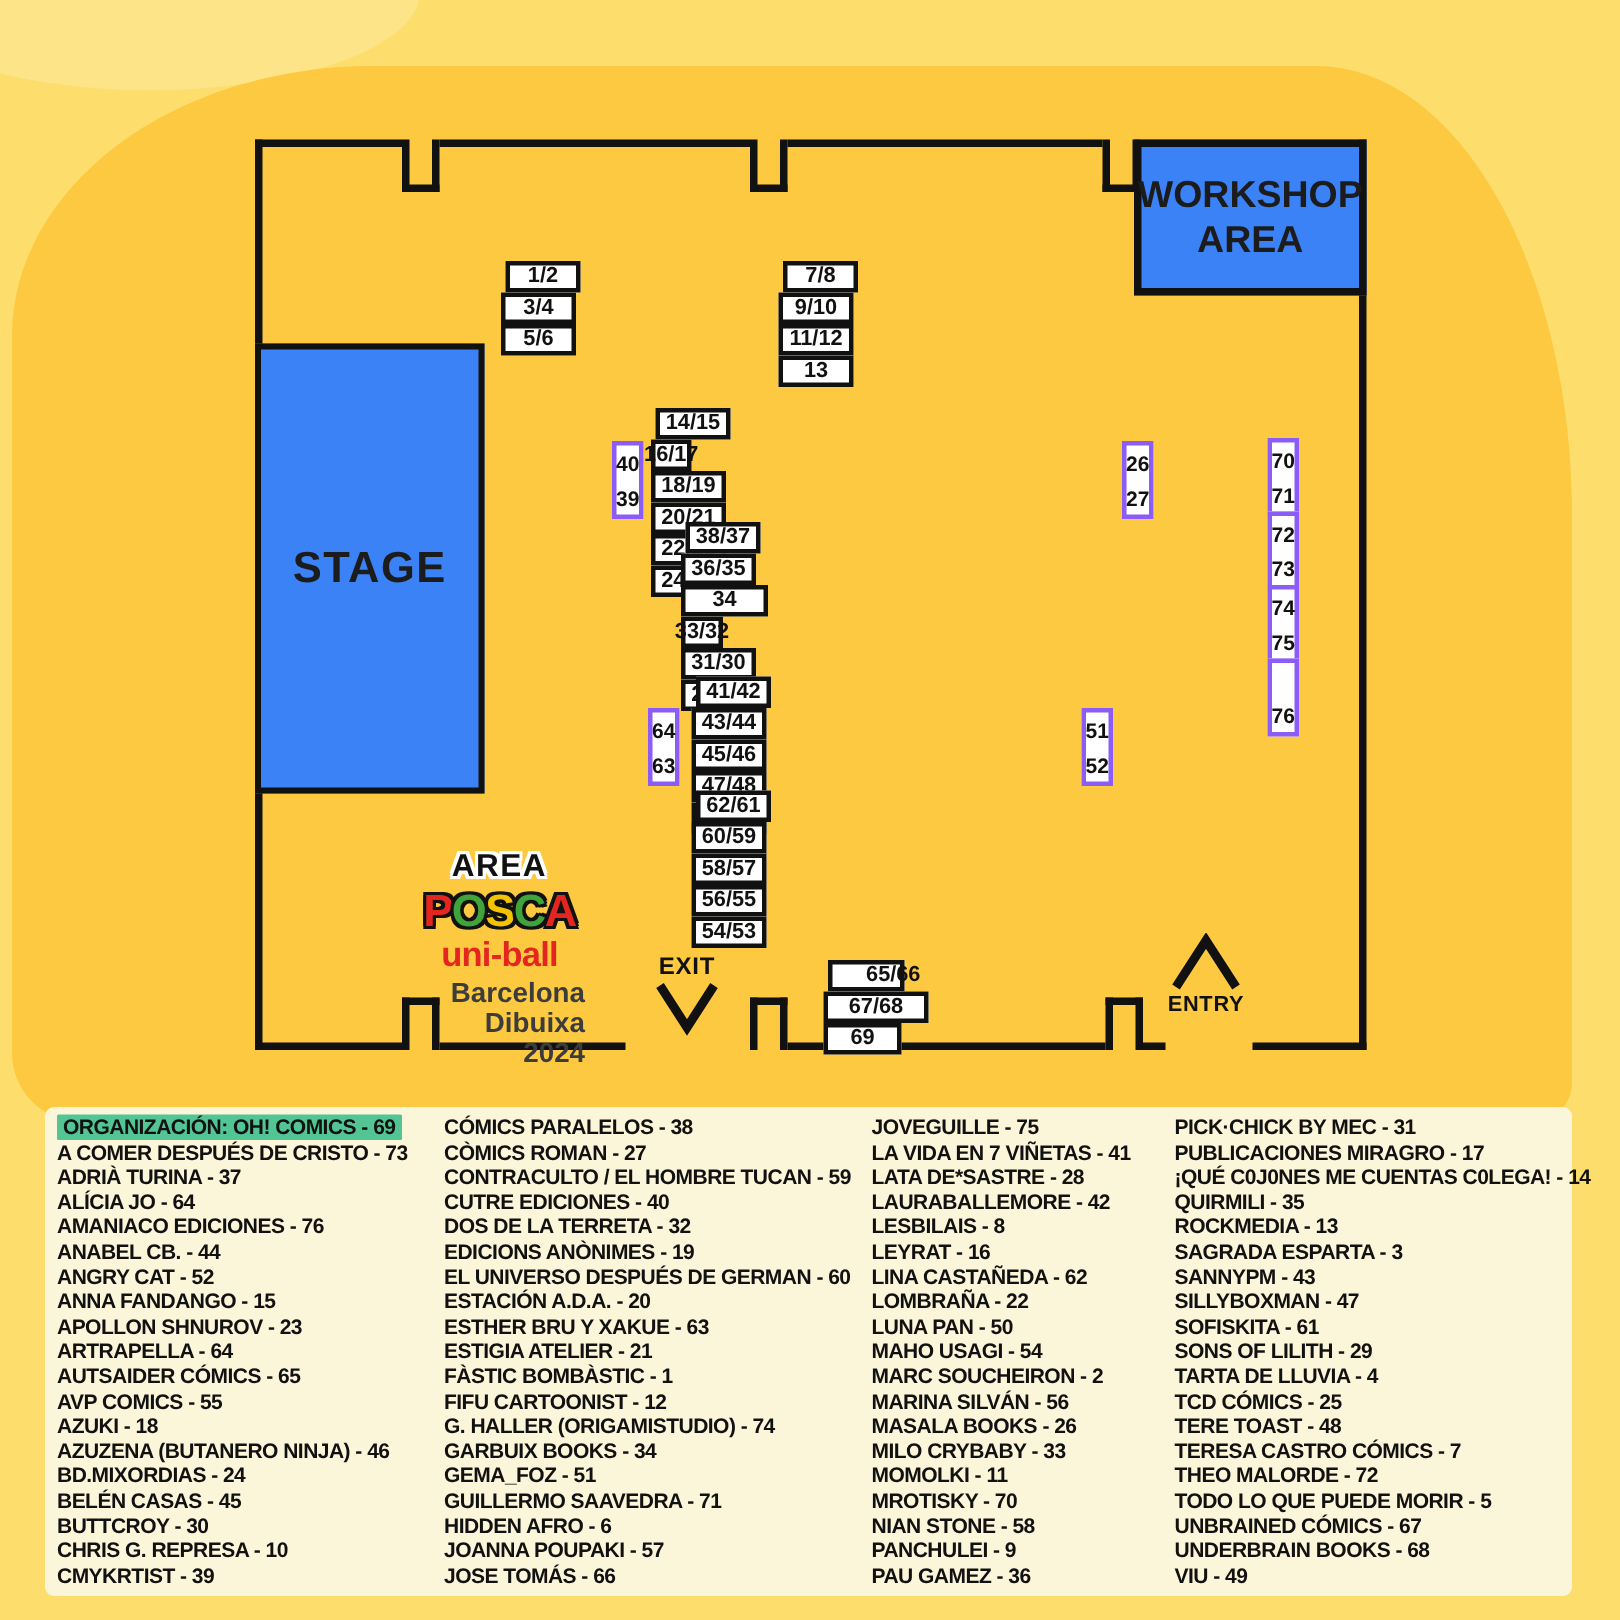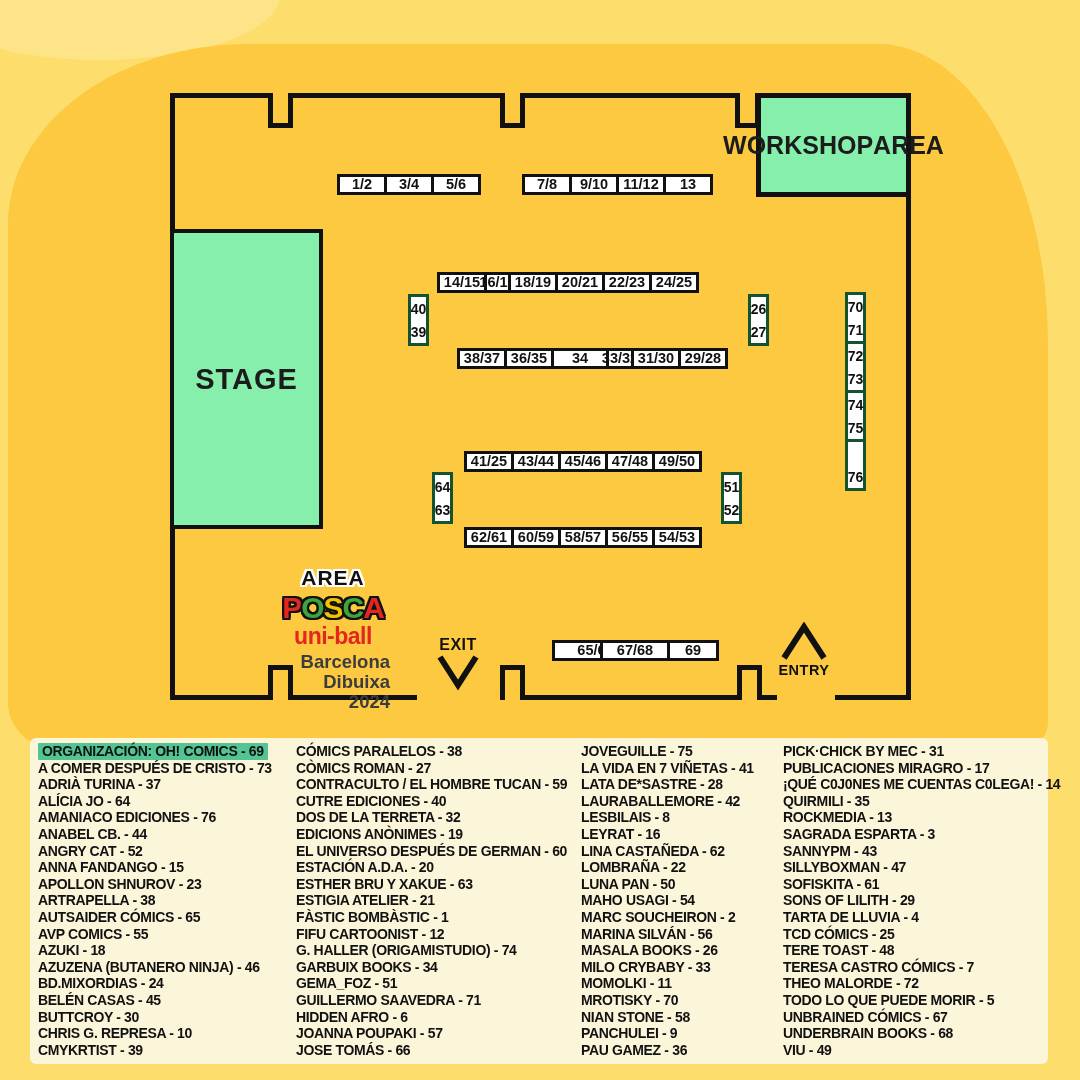--- a/index.html
+++ b/index.html
@@ -18,38 +18,38 @@
     background:#FCC940;
     border-radius:240px 170px 26px 46px / 180px 300px 26px 46px;
   }
   
   .map{position:absolute;inset:0;}
   .wall{position:absolute;background:#111;}
   .notch{position:absolute;box-sizing:border-box;}
   .notch.top{border-left:5px solid #111;border-right:5px solid #111;border-bottom:5px solid #111;}
   .notch.bottom{border-left:5px solid #111;border-right:5px solid #111;border-top:5px solid #111;}
   .grayroom{
-    position:absolute;box-sizing:border-box;background:#86efac;
-    display:flex;align-items:center;justify-content:center;
+    position:absolute;box-sizing:border-box;background:#3b82f6;
+    display:flex;flex-direction:column;align-items:center;justify-content:center;
     color:#1c1c1c;font-weight:bold;
   }
   .stage{left:170px;top:229px;width:153px;height:300px;border:4px solid #111;font-size:29px;letter-spacing:1px;}
   .workshop{left:756px;top:93px;width:155px;height:104px;border:5px solid #111;font-size:25px;line-height:30px;}
   
   .tgroup{position:absolute;display:flex;}
-  .tgroup.h{flex-direction:row;}
+  .tgroup.h{flex-direction:column;}
   .tgroup.v{flex-direction:column;}
   .tcell{
     box-sizing:border-box;border:3px solid #111;background:#fff;height:21px;
     display:flex;align-items:center;justify-content:center;
     font-weight:bold;font-size:14.5px;color:#111;margin-left:-3px;line-height:1;
   }
   .tcell:first-child{margin-left:0;}
   .vbox{
-    box-sizing:border-box;border:3px solid #14532d;background:#fff;width:21px;
+    box-sizing:border-box;border:3px solid #8b5cf6;background:#fff;width:21px;
     display:flex;flex-direction:column;margin-top:-3px;
   }
   .vbox:first-child{margin-top:0;}
   .vcell{
     height:23px;display:flex;align-items:center;justify-content:center;
     font-weight:bold;font-size:14px;color:#111;line-height:1;
   }
   
   .gate{position:absolute;display:flex;flex-direction:column;align-items:center;color:#111;font-weight:bold;}
   .gate .glabel{font-size:16px;letter-spacing:.5px;}
@@ -150,21 +150,21 @@
         </div>
         <div class="tgroup h" style="left: 437px; top: 348px; padding-left: 20px;">
           <div class="tcell" style="width: 50px;">38/37</div>
           <div class="tcell" style="width: 50px;">36/35</div>
           <div class="tcell" style="width: 58px;">34</div>
           <div class="tcell" style="width: 28px;">33/32</div>
           <div class="tcell" style="width: 50px;">31/30</div>
           <div class="tcell" style="width: 50px;">29/28</div>
         </div>
         <div class="tgroup h" style="left: 464px; top: 451px;">
-          <div class="tcell" style="width: 50px;">41/25</div>
+          <div class="tcell" style="width: 50px;">41/42</div>
           <div class="tcell" style="width: 50px;">43/44</div>
           <div class="tcell" style="width: 50px;">45/46</div>
           <div class="tcell" style="width: 50px;">47/48</div>
           <div class="tcell" style="width: 50px;">49/50</div>
         </div>
         <div class="tgroup v" style="left: 432px; top: 472px;">
           <div class="vbox">
             <div class="vcell">64</div>
             <div class="vcell">63</div>
           </div>
@@ -237,21 +237,21 @@
       <div class="list-col" style="left: 8px;">
         <div class="list-item"><span class="org" style="background: rgb(83, 196, 147);">ORGANIZACIÓN: OH! COMICS - 69</span></div>
         <div class="list-item">A COMER DESPUÉS DE CRISTO - 73</div>
         <div class="list-item">ADRIÀ TURINA - 37</div>
         <div class="list-item">ALÍCIA JO - 64</div>
         <div class="list-item">AMANIACO EDICIONES - 76</div>
         <div class="list-item">ANABEL CB. - 44</div>
         <div class="list-item">ANGRY CAT - 52</div>
         <div class="list-item">ANNA FANDANGO - 15</div>
         <div class="list-item">APOLLON SHNUROV - 23</div>
-        <div class="list-item">ARTRAPELLA - 38</div>
+        <div class="list-item">ARTRAPELLA - 64</div>
         <div class="list-item">AUTSAIDER CÓMICS - 65</div>
         <div class="list-item">AVP COMICS - 55</div>
         <div class="list-item">AZUKI - 18</div>
         <div class="list-item">AZUZENA (BUTANERO NINJA) - 46</div>
         <div class="list-item">BD.MIXORDIAS - 24</div>
         <div class="list-item">BELÉN CASAS - 45</div>
         <div class="list-item">BUTTCROY - 30</div>
         <div class="list-item">CHRIS G. REPRESA - 10</div>
         <div class="list-item">CMYKRTIST - 39</div>
       </div>

